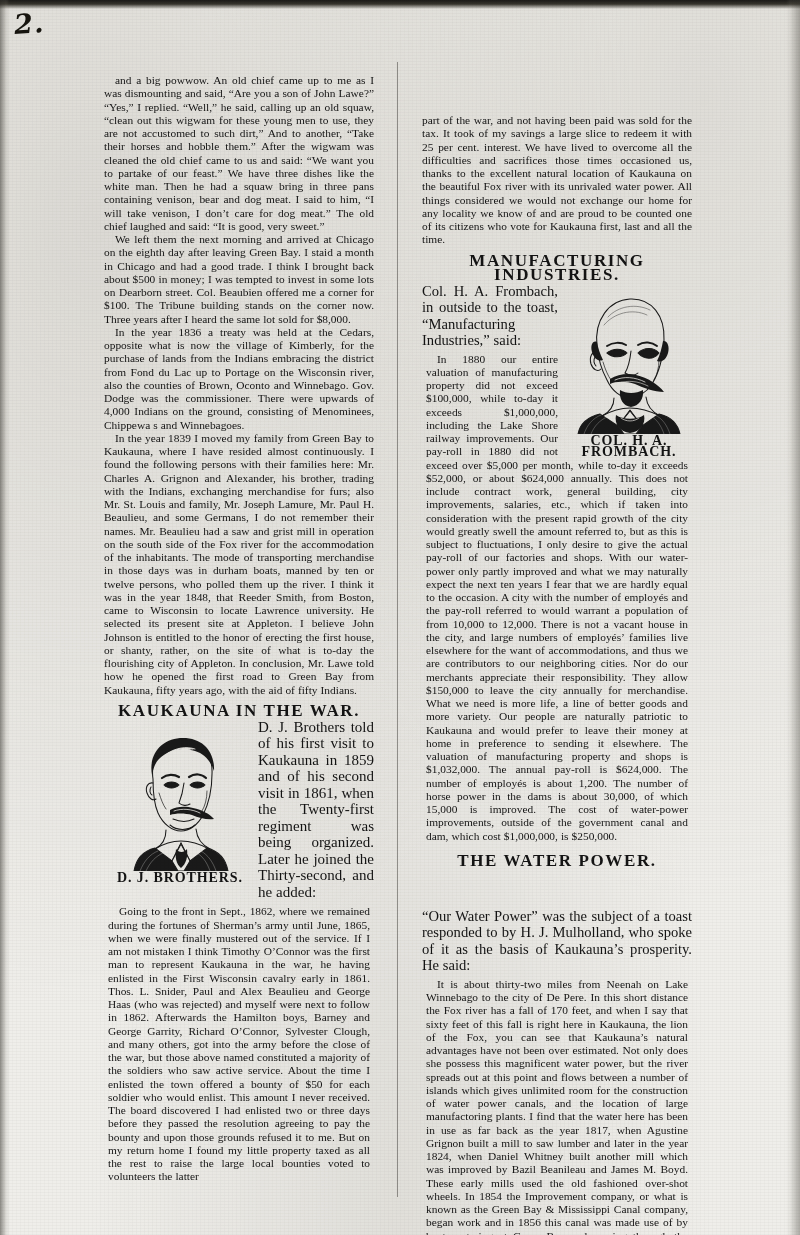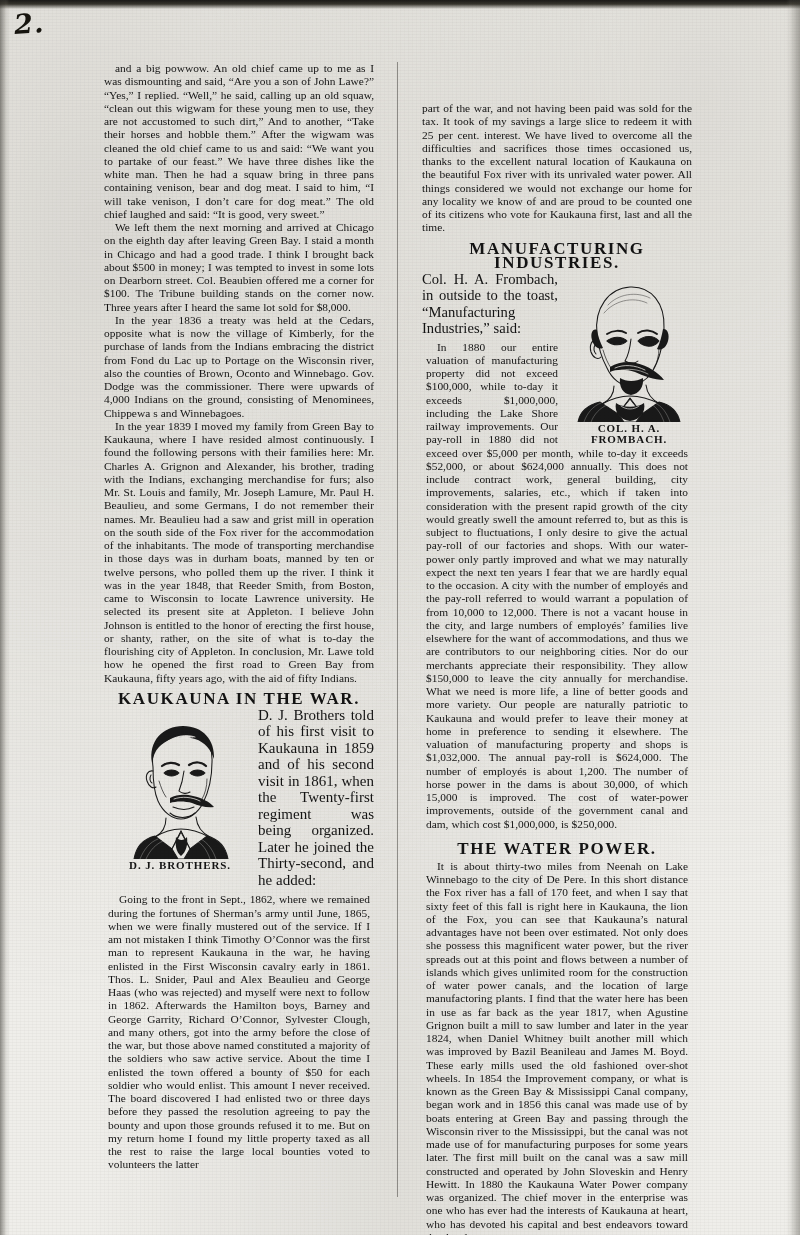--- a/index.html
+++ b/index.html
@@ -66,21 +66,21 @@
   
   #article {
     position: absolute;
     left: 104px;
     top: 62px;
     width: 588px;
     height: 1145px;
   }
   .col {
     position: absolute;
-    top: 0;
+    top: 12px;
     width: 270px;
     height: 100%;
   }
   #col-left  { left: 0; }
   #col-right { left: 318px; }
   .colrule {
     position: absolute;
     left: 293px;
     top: 0;
     width: 1px;
@@ -134,21 +134,21 @@
     width: 126px;
     margin: 1px 0 2px 8px;
   }
   .portrait-wrap.left {
     float: left;
     width: 140px;
     margin: 2px 8px 2px 6px;
   }
   .portrait-cap {
     text-align: center;
-    font-size: 11px;
+    font-size: 14px;
     letter-spacing: .9px;
     line-height: 11px;
     margin-top: 1px;
     font-weight: bold;
     text-transform: uppercase;
   }
   svg.portrait { display: block; }
   .clearfix::after { content: ""; display: block; clear: both; }
 </style>
 </head>
@@ -312,20 +312,21 @@
           <div class="portrait-cap">COL. H. A. FROMBACH.</div>
         </div>
 
         <p class="lead">Col. H. A. Frombach, in outside to the toast, “Manufacturing Industries,” said:</p>
 
         <p class="speech">In 1880 our entire valuation of manufacturing property did not exceed $100,000, while to-day it exceeds $1,000,000, including the Lake Shore railway improvements. Our pay-roll in 1880 did not exceed over $5,000 per month, while to-day it exceeds $52,000, or about $624,000 annually. This does not include contract work, general building, city improvements, salaries, etc., which if taken into consideration with the present rapid growth of the city would greatly swell the amount referred to, but as this is subject to fluctuations, I only desire to give the actual pay-roll of our factories and shops. With our water-power only partly improved and what we may naturally expect the next ten years I fear that we are hardly equal to the occasion. A city with the number of employés and the pay-roll referred to would warrant a population of from 10,000 to 12,000. There is not a vacant house in the city, and large numbers of employés’ families live elsewhere for the want of accommodations, and thus we are contributors to our neighboring cities. Nor do our merchants appreciate their responsibility. They allow $150,000 to leave the city annually for merchandise. What we need is more life, a line of better goods and more variety. Our people are naturally patriotic to Kaukauna and would prefer to leave their money at home in preference to sending it elsewhere. The valuation of manufacturing property and shops is $1,032,000. The annual pay-roll is $624,000. The number of employés is about 1,200. The number of horse power in the dams is about 30,000, of which 15,000 is improved. The cost of water-power improvements, outside of the government canal and dam, which cost $1,000,000, is $250,000.</p>
       </div>
 
       <h2 class="section">THE WATER POWER.</h2>
 
+      <p class="lead noindent">“Our Water Power” was the subject of a toast responded to by H. J. Mulholland, who spoke of it as the basis of Kaukauna’s prosperity. He said:</p>
 
       <p class="speech">It is about thirty-two miles from Neenah on Lake Winnebago to the city of De Pere. In this short distance the Fox river has a fall of 170 feet, and when I say that sixty feet of this fall is right here in Kaukauna, the lion of the Fox, you can see that Kaukauna’s natural advantages have not been over estimated. Not only does she possess this magnificent water power, but the river spreads out at this point and flows between a number of islands which gives unlimited room for the construction of water power canals, and the location of large manufactoring plants. I find that the water here has been in use as far back as the year 1817, when Agustine Grignon built a mill to saw lumber and later in the year 1824, when Daniel Whitney built another mill which was improved by Bazil Beanileau and James M. Boyd. These early mills used the old fashioned over-shot wheels. In 1854 the Improvement company, or what is known as the Green Bay &amp; Mississippi Canal company, began work and in 1856 this canal was made use of by boats entering at Green Bay and passing through the Wisconsin river to the Mississippi, but the canal was not made use of for manufacturing purposes for some years later. The first mill built on the canal was a saw mill constructed and operated by John Sloveskin and Henry Hewitt. In 1880 the Kaukauna Water Power company was organized. The chief mover in the enterprise was one who has ever had the interests of Kaukauna at heart, who has devoted his capital and best endeavors toward the develop-</p>
     </div>
 
   </div>
 
   <div id="scan-noise"></div>
 </div>
 
 </body></html>

